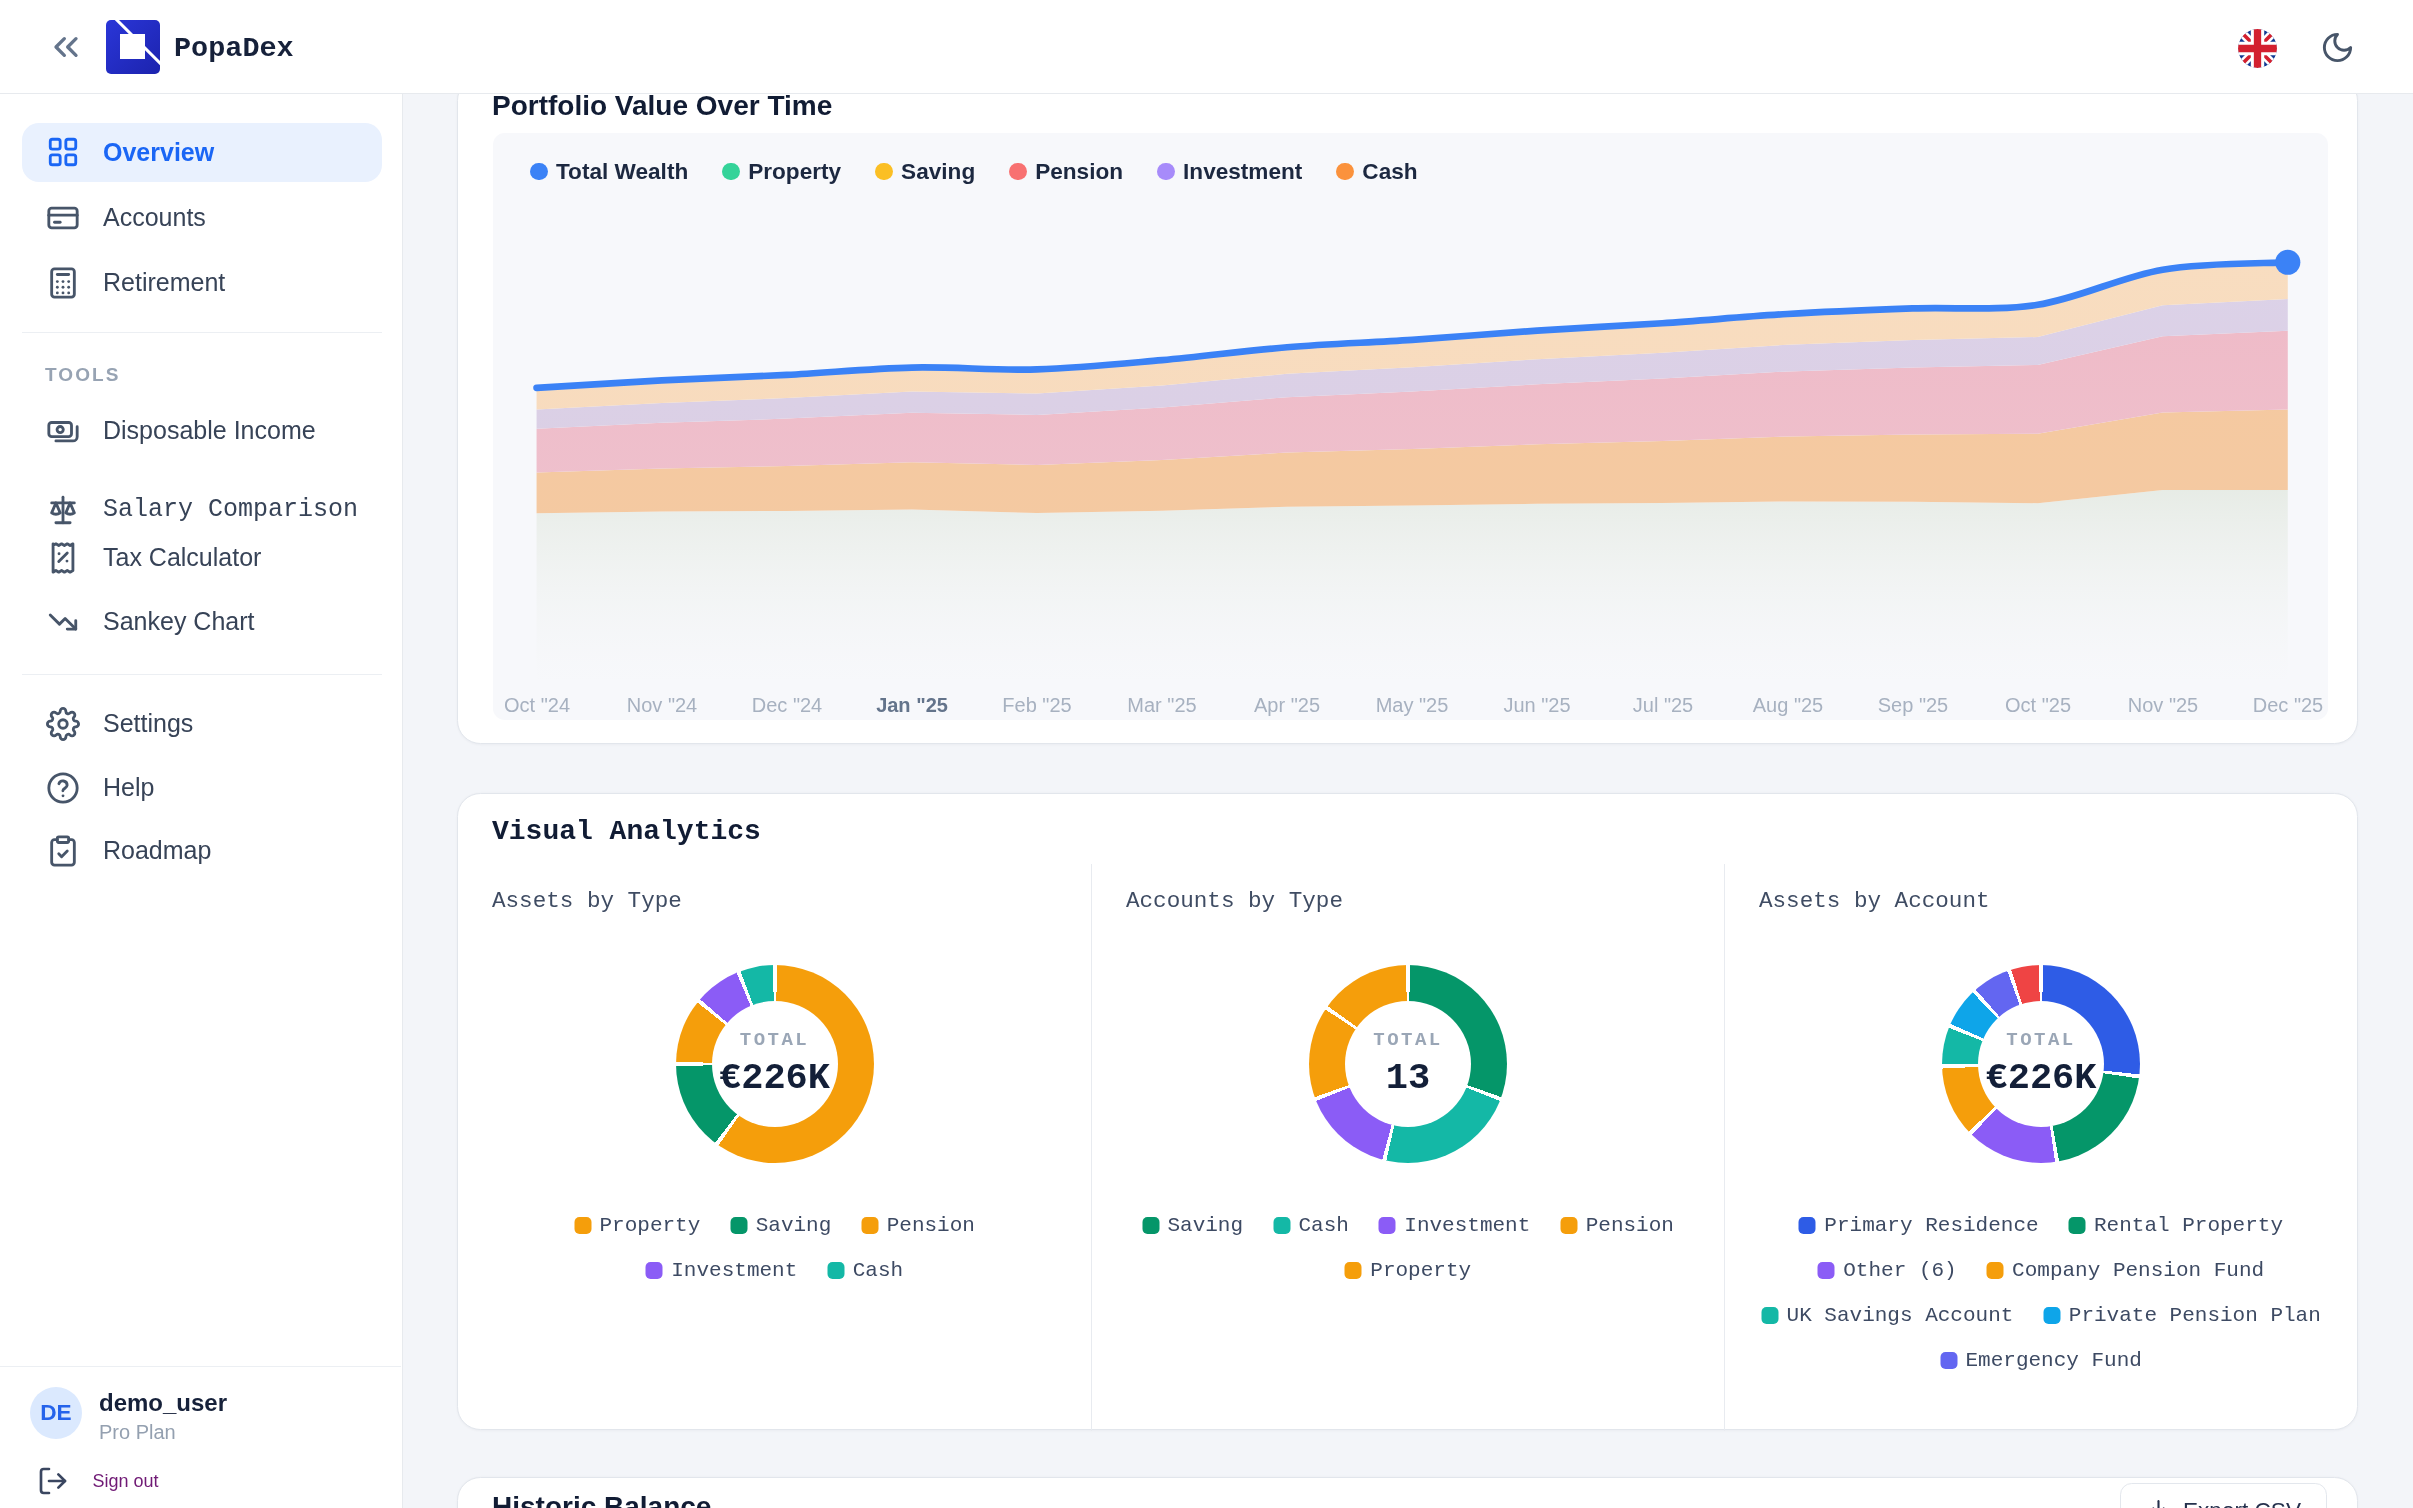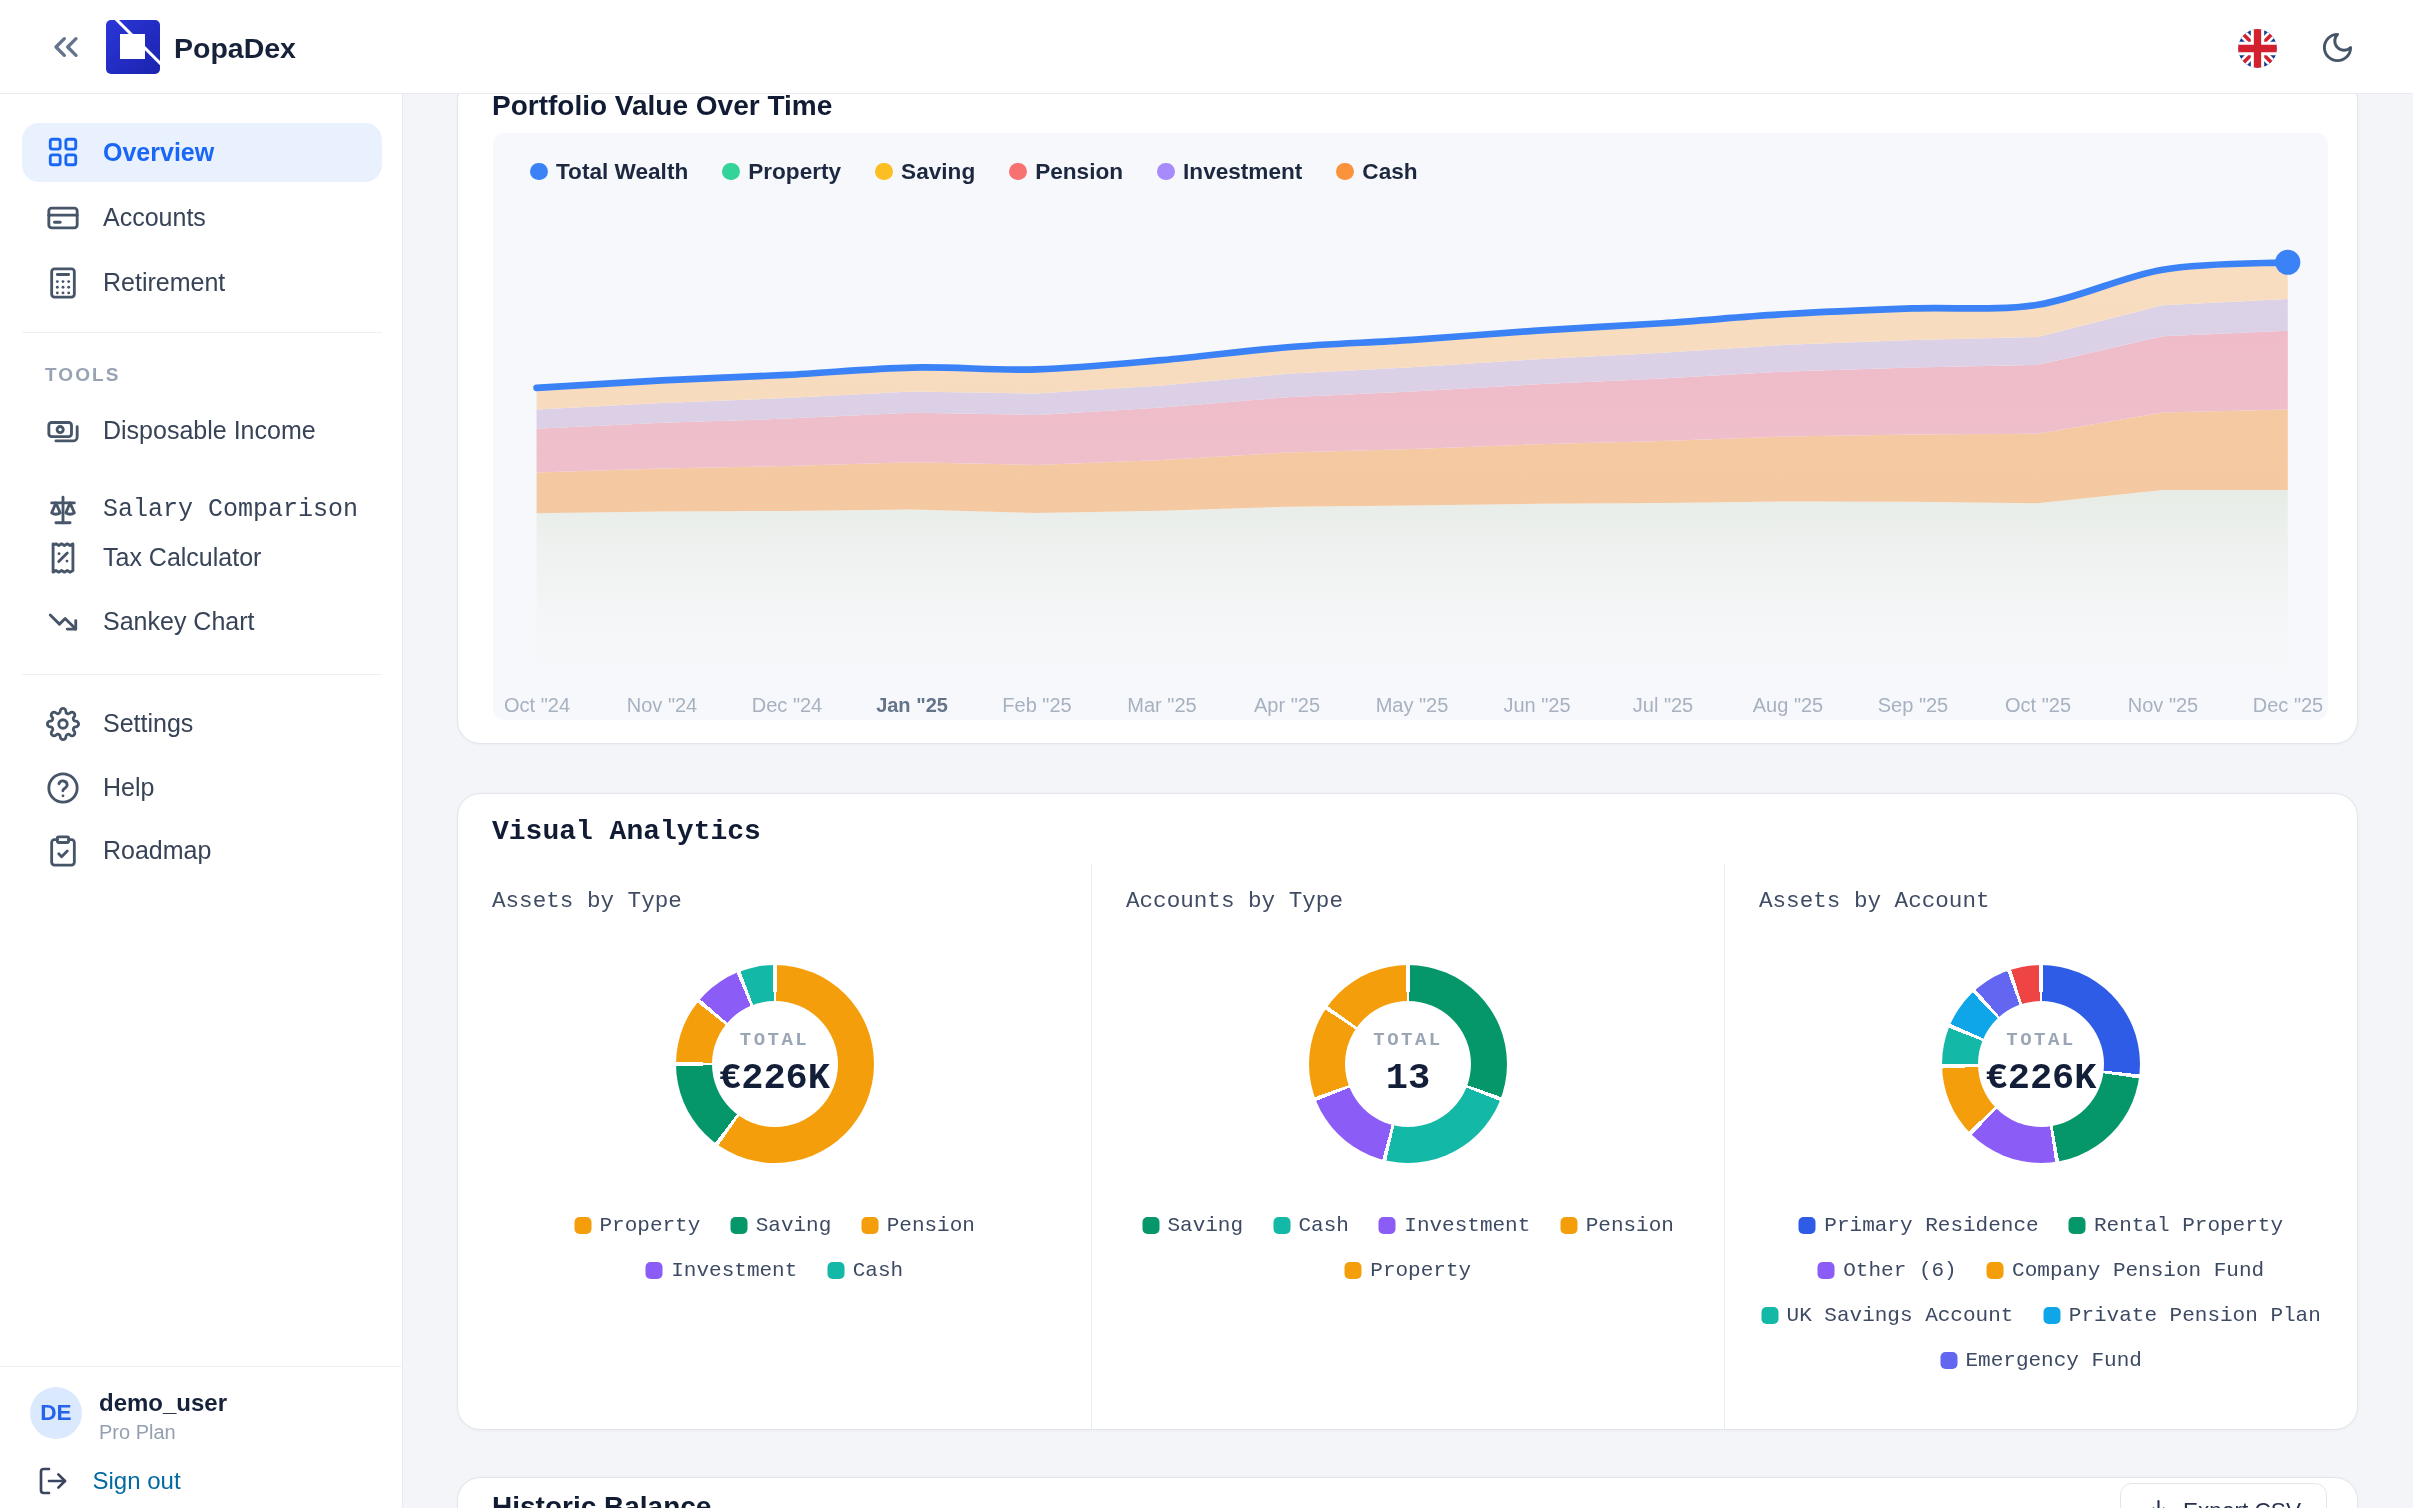--- a/index.html
+++ b/index.html
@@ -1,21 +1,21 @@
 <!DOCTYPE html>
 <html style="font-size:13.4px"><head>
 <meta charset="utf-8">
 <style>
   * { margin:0; padding:0; box-sizing:border-box; }
   html,body { width:2413px; height:1508px; overflow:hidden; background:#f3f5f9;
               font-family:"Liberation Sans", sans-serif; color:#1b2540; }
 
   
   .header { position:absolute; left:0; top:0; width:2413px; height:94px; background:#fff;
-            border-bottom:1.7px solid #e7eaee; z-index:20; }
+            border-bottom:1.7px solid #e7eaee; z-index:20;font-family:Liberation Mono, monospace; }
   .collapse-btn { position:absolute; left:44px; top:27px; width:44px; height:40px; color:#64748b;
                   display:flex; align-items:center; justify-content:center; cursor:pointer; }
   .logo { position:absolute; left:106px; top:20px; width:54px; height:54px; border-radius:5px;
           background:linear-gradient(135deg,#2a36d8,#1c23ae); overflow:hidden; }
   .logo::before { content:""; position:absolute; left:-17px; top:25px; width:109px; height:2.5px;
                   background:#fff; transform:rotate(45deg); }
   .logo::after { content:""; position:absolute; left:14.2px; top:14.2px; width:25px; height:25px; background:#fff; }
   .brand { position:absolute; left:174px; top:32px; font-size:28.5px; font-weight:700; color:#16213a; }
   .flag-btn { position:absolute; left:2238px; top:28.5px; width:39px; height:39px; border-radius:50%;
               overflow:hidden; cursor:pointer; }
@@ -35,21 +35,21 @@
   .tools-label { position:absolute; left:45px; font-size:19px; font-weight:700; letter-spacing:2.1px; color:#97a3b3; }
 
   .user-block { position:absolute; left:0; top:1272px; width:401px; height:142px; border-top:1.7px solid #eceff3; }
   .avatar { position:absolute; left:30px; top:20px; width:52px; height:52px; border-radius:50%;
             background:#dbe9fe; color:#2563eb; font-size:22.6px; font-weight:700;
             display:flex; align-items:center; justify-content:center; cursor:pointer; }
   .user-name { position:absolute; left:99px; top:22px; font-size:24px; font-weight:700; color:#16213a; }
   .user-plan { position:absolute; left:99px; top:54px; font-size:20px; color:#94a0b0; }
   .signout { position:absolute; left:37px; top:94px; height:40px; display:flex; align-items:center; cursor:pointer; }
   .signout .ic { width:32px; height:32px; color:#3a4660; }
-  .signout .lbl { margin-left:23.5px; font-size:24px; color:#0369a1; }
+  .signout .lbl { margin-left:23.5px; font-size:18px; color:#701a75; }
 
   
   .main { position:absolute; left:403px; top:94px; width:2010px; height:1415px; overflow:hidden; background:#f3f5f9; }
   .card { position:absolute; left:54px; width:1901px; background:#fff; border:1.7px solid #e2e6ec;
           border-radius:23.5px; box-shadow:0 0.8px 2.5px rgba(16,24,40,.04); }
   .card-title { position:absolute; left:34px; font-size:28px; font-weight:700; color:#111c34; }
 
   
   #portfolio-card { top:-17px; height:667px; }
   .chart-panel { position:absolute; left:35px; top:55px; width:1835px; height:587px; background:#f7f8fb; border-radius:11.7px; }

